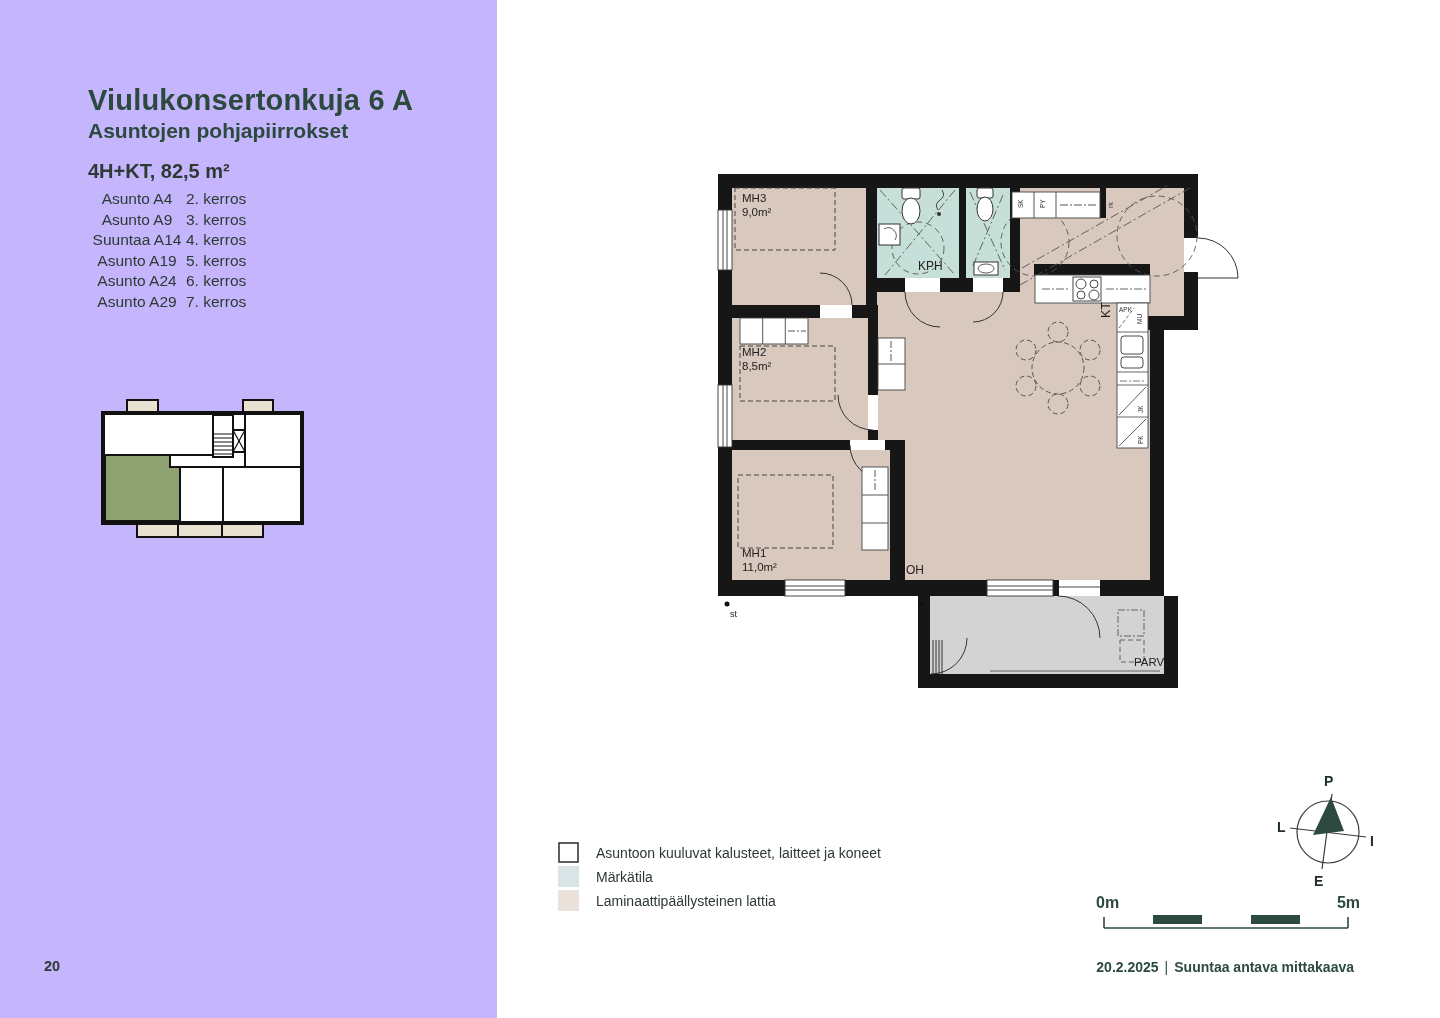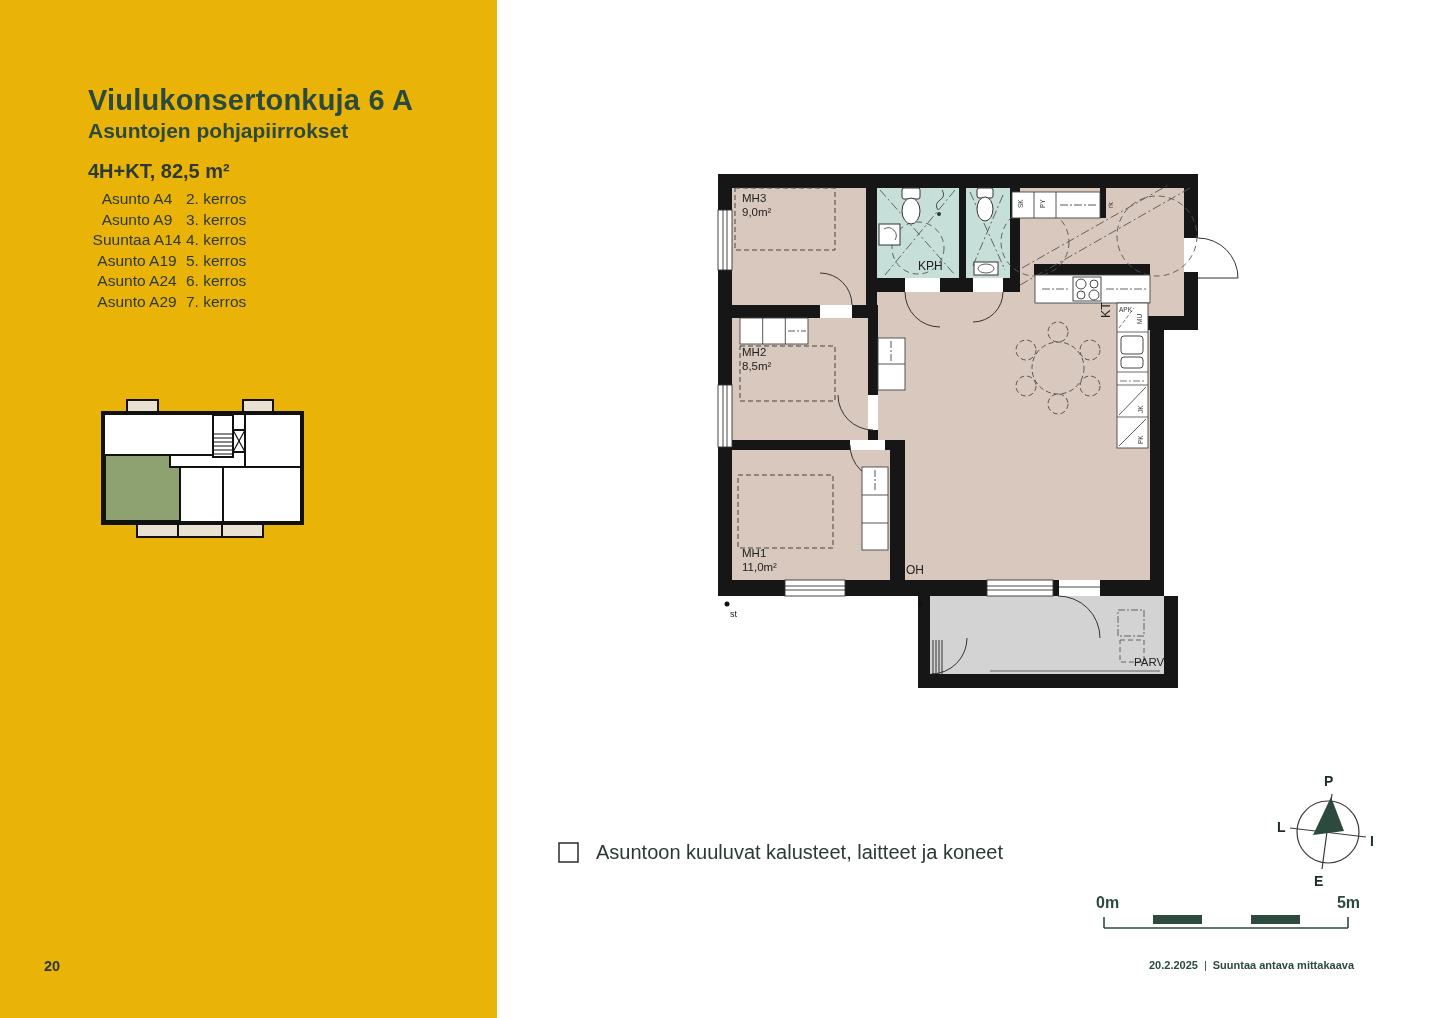--- a/index.html
+++ b/index.html
@@ -3,21 +3,21 @@
 <meta charset="utf-8">
 <style>
   * { margin:0; padding:0; box-sizing:border-box; }
   html,body { width:1440px; height:1018px; }
   body {
     position:relative; overflow:hidden; background:#ffffff;
     font-family:"Liberation Sans", sans-serif; color:#2f4038;
   }
   .sidebar {
     position:absolute; left:0; top:0; width:497px; height:1018px;
-    background:#eab308;
+    background:#c4b5fd;
   }
   .page-title {
     position:absolute; left:88px; top:84px;
     font-size:29px; font-weight:600; color:#2b4a3d; letter-spacing:.2px;
   }
   .page-subtitle {
     position:absolute; left:88px; top:119px;
     font-size:21px; font-weight:700; color:#2b4a3d;
   }
   .apt-type {
@@ -29,26 +29,26 @@
   .apt-row .apt-name { width:98px; }
   .keyplan { position:absolute; left:100px; top:398px; }
   .page-number {
     position:absolute; left:44px; top:958px;
     font-size:14.5px; font-weight:600; color:#2c3a33;
   }
   .floorplan { position:absolute; left:690px; top:160px; }
   .legend { position:absolute; left:558px; top:842px; }
   .legend-row { display:flex; align-items:center; height:21px; margin-bottom:3px; }
   .legend-row svg { flex:0 0 auto; }
-  .legend-label { margin-left:17px; font-size:20px; font-weight:500; color:#2c3a33; white-space:nowrap; }
+  .legend-label { margin-left:17px; font-size:14px; font-weight:500; color:#2c3a33; white-space:nowrap; }
   .compass { position:absolute; left:1276px; top:770px; }
   .scalebar { position:absolute; left:1092px; top:886px; }
   .footer-line {
     position:absolute; right:86px; top:959px;
-    font-size:11px; font-weight:700; color:#2b4a3d; white-space:nowrap;
+    font-size:14px; font-weight:700; color:#2b4a3d; white-space:nowrap;
   }
   .footer-line .sep { font-weight:400; padding:0 6px; }
   svg text { font-family:"Liberation Sans", sans-serif; }
 </style>
 </head>
 <body>
 
 <div class="sidebar">
   <div class="page-title">Viulukonsertonkuja 6 A</div>
   <div class="page-subtitle">Asuntojen pohjapiirrokset</div>
@@ -308,20 +308,32 @@
   </g>
 </svg>
 
 <div class="legend">
   <div class="legend-row">
     <svg width="21" height="21">
       <rect x="1" y="1" width="19" height="19" stroke="#2b2b2b" stroke-width="1.5" fill="#ffffff"></rect>
     </svg>
     <span class="legend-label">Asuntoon kuuluvat kalusteet, laitteet ja koneet</span>
   </div>
+  <div class="legend-row">
+    <svg width="21" height="21">
+      <rect x="0" y="0" width="21" height="21" fill="#d8e4e6"></rect>
+    </svg>
+    <span class="legend-label">Märkätila</span>
+  </div>
+  <div class="legend-row">
+    <svg width="21" height="21">
+      <rect x="0" y="0" width="21" height="21" fill="#eae1da"></rect>
+    </svg>
+    <span class="legend-label">Laminaattipäällysteinen lattia</span>
+  </div>
 </div>
 
 <svg class="compass" width="115" height="125" viewBox="-10 0 115 125">
   <circle cx="42" cy="62" r="31" fill="none" stroke="#3a3a3a" stroke-width="1.2"></circle>
   <line x1="4" y1="58" x2="80" y2="67" stroke="#3a3a3a" stroke-width="1.2"></line>
   <line x1="46" y1="24" x2="36" y2="99" stroke="#3a3a3a" stroke-width="1.2"></line>
   <polygon points="45,27 27,65 58,61" fill="#2d4a3e"></polygon>
   <g font-size="14" font-weight="700" fill="#1f2f28">
     <text x="38" y="16">P</text>
     <text x="84" y="76">I</text>

